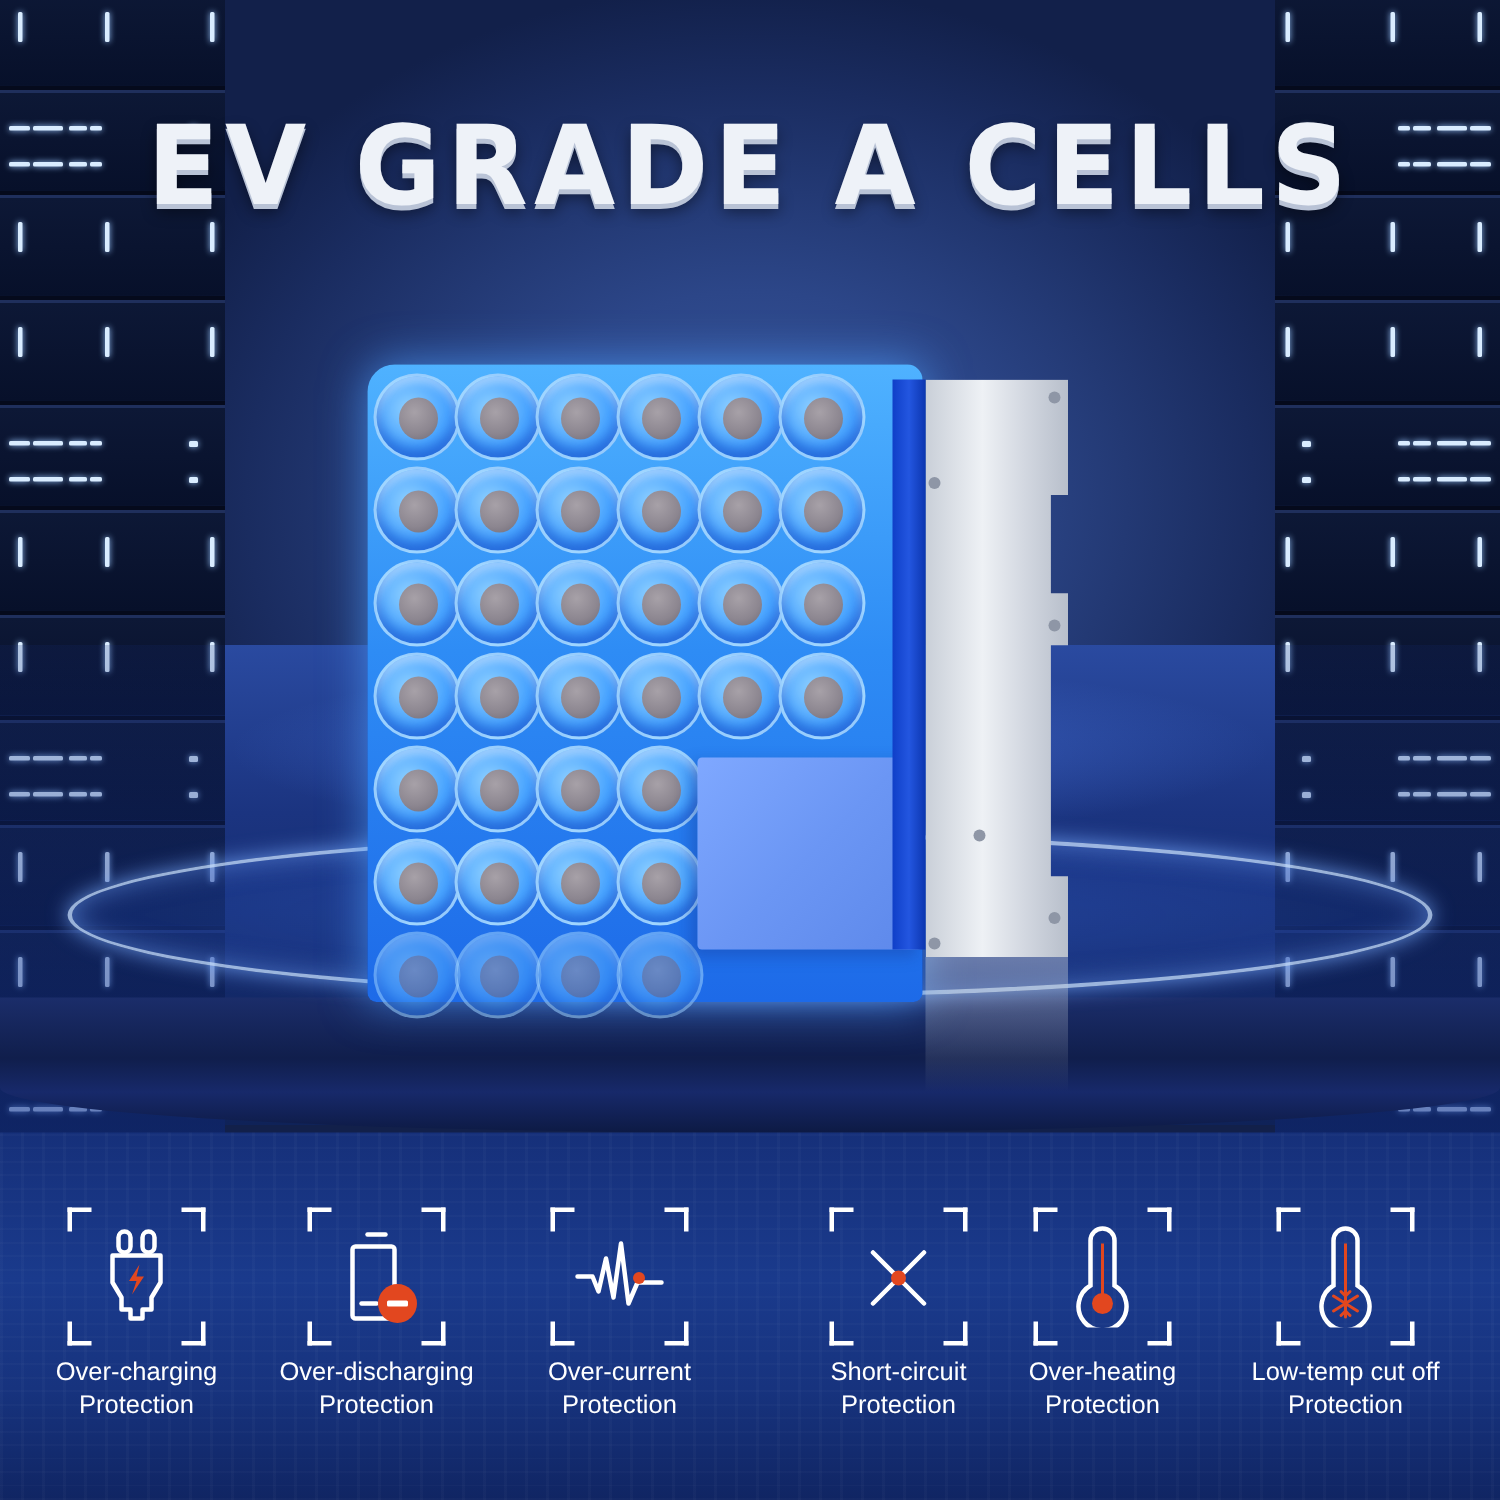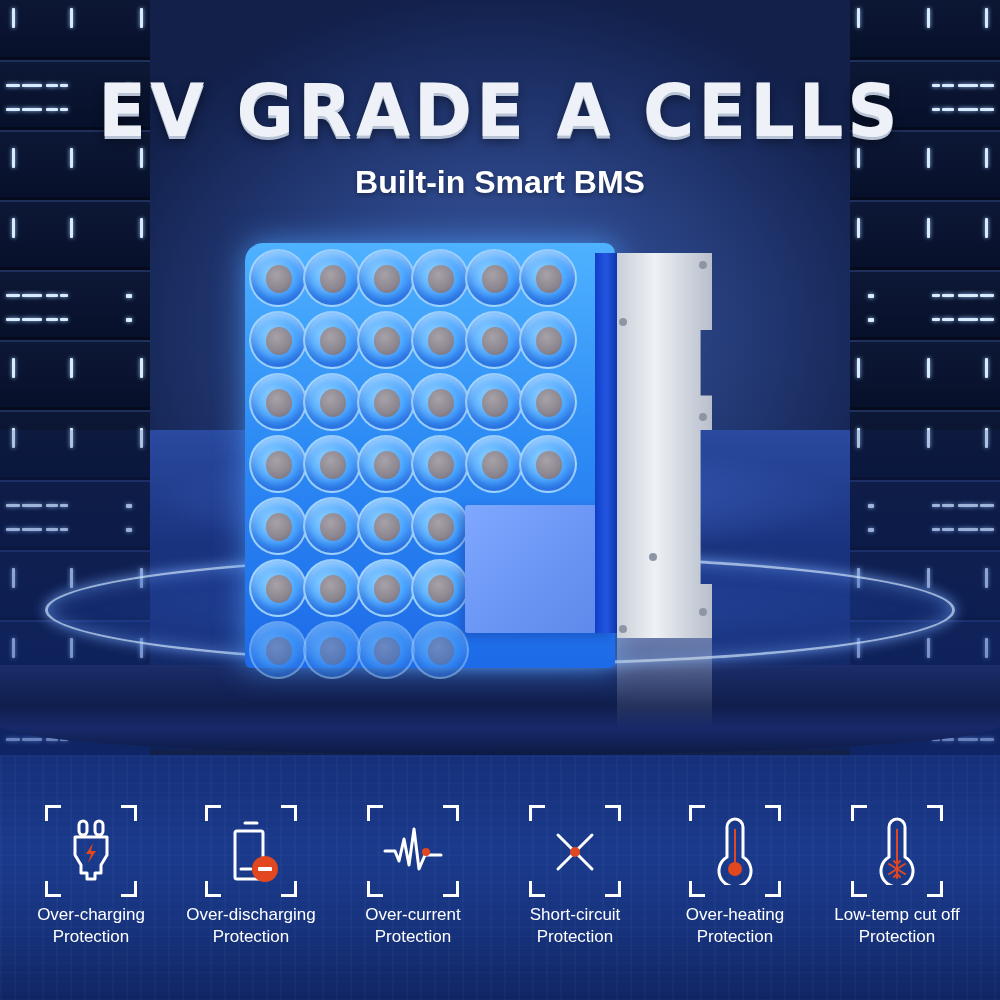--- a/index.html
+++ b/index.html
@@ -268,21 +268,20 @@
       </div>
       <div class="rack-fade"></div>
     </div>
 
   <div class="pedestal-band"></div>
   <div class="pedestal-top"></div>
 
   <div class="bottom-panel"></div>
 
   <div class="title">EV GRADE A CELLS</div>
-  <div class="subtitle">Built-in Smart BMS</div>
 
   <div class="pack" id="pack">
     <div class="pack-body"></div>
     <div class="cell" style="left: 4px; top: 6px;"></div>
       <div class="cell" style="left: 58px; top: 6px;"></div>
       <div class="cell" style="left: 112px; top: 6px;"></div>
       <div class="cell" style="left: 166px; top: 6px;"></div>
       <div class="cell" style="left: 220px; top: 6px;"></div>
       <div class="cell" style="left: 274px; top: 6px;"></div>
       <div class="cell" style="left: 4px; top: 68px;"></div>
@@ -382,21 +381,21 @@
           <path d="M2 34 H12 L16 44 L21 22 L26 48 L31 12 L36 52 L42 38 H58" fill="none" stroke="#fff" stroke-width="3" stroke-linejoin="round" stroke-linecap="round"></path>
           <circle cx="43" cy="35" r="4" fill="#e2471f"></circle>
         </svg>
       </div>
       <div class="feature-label">
         <div>Over-current</div>
         <div>Protection</div>
       </div>
     </div>
 
-    <div class="feature" style="left:490px">
+    <div class="feature" style="left:514px">
       <div class="icon-frame">
         <span class="corner c-tl"></span>
           <span class="corner c-tr"></span>
           <span class="corner c-bl"></span>
           <span class="corner c-br"></span>
         <svg class="icon-svg" viewBox="0 0 60 68">
           <g stroke="#fff" stroke-width="3" stroke-linecap="round">
             <line x1="13" y1="18" x2="47" y2="52"></line>
             <line x1="47" y1="18" x2="13" y2="52"></line>
           </g>

